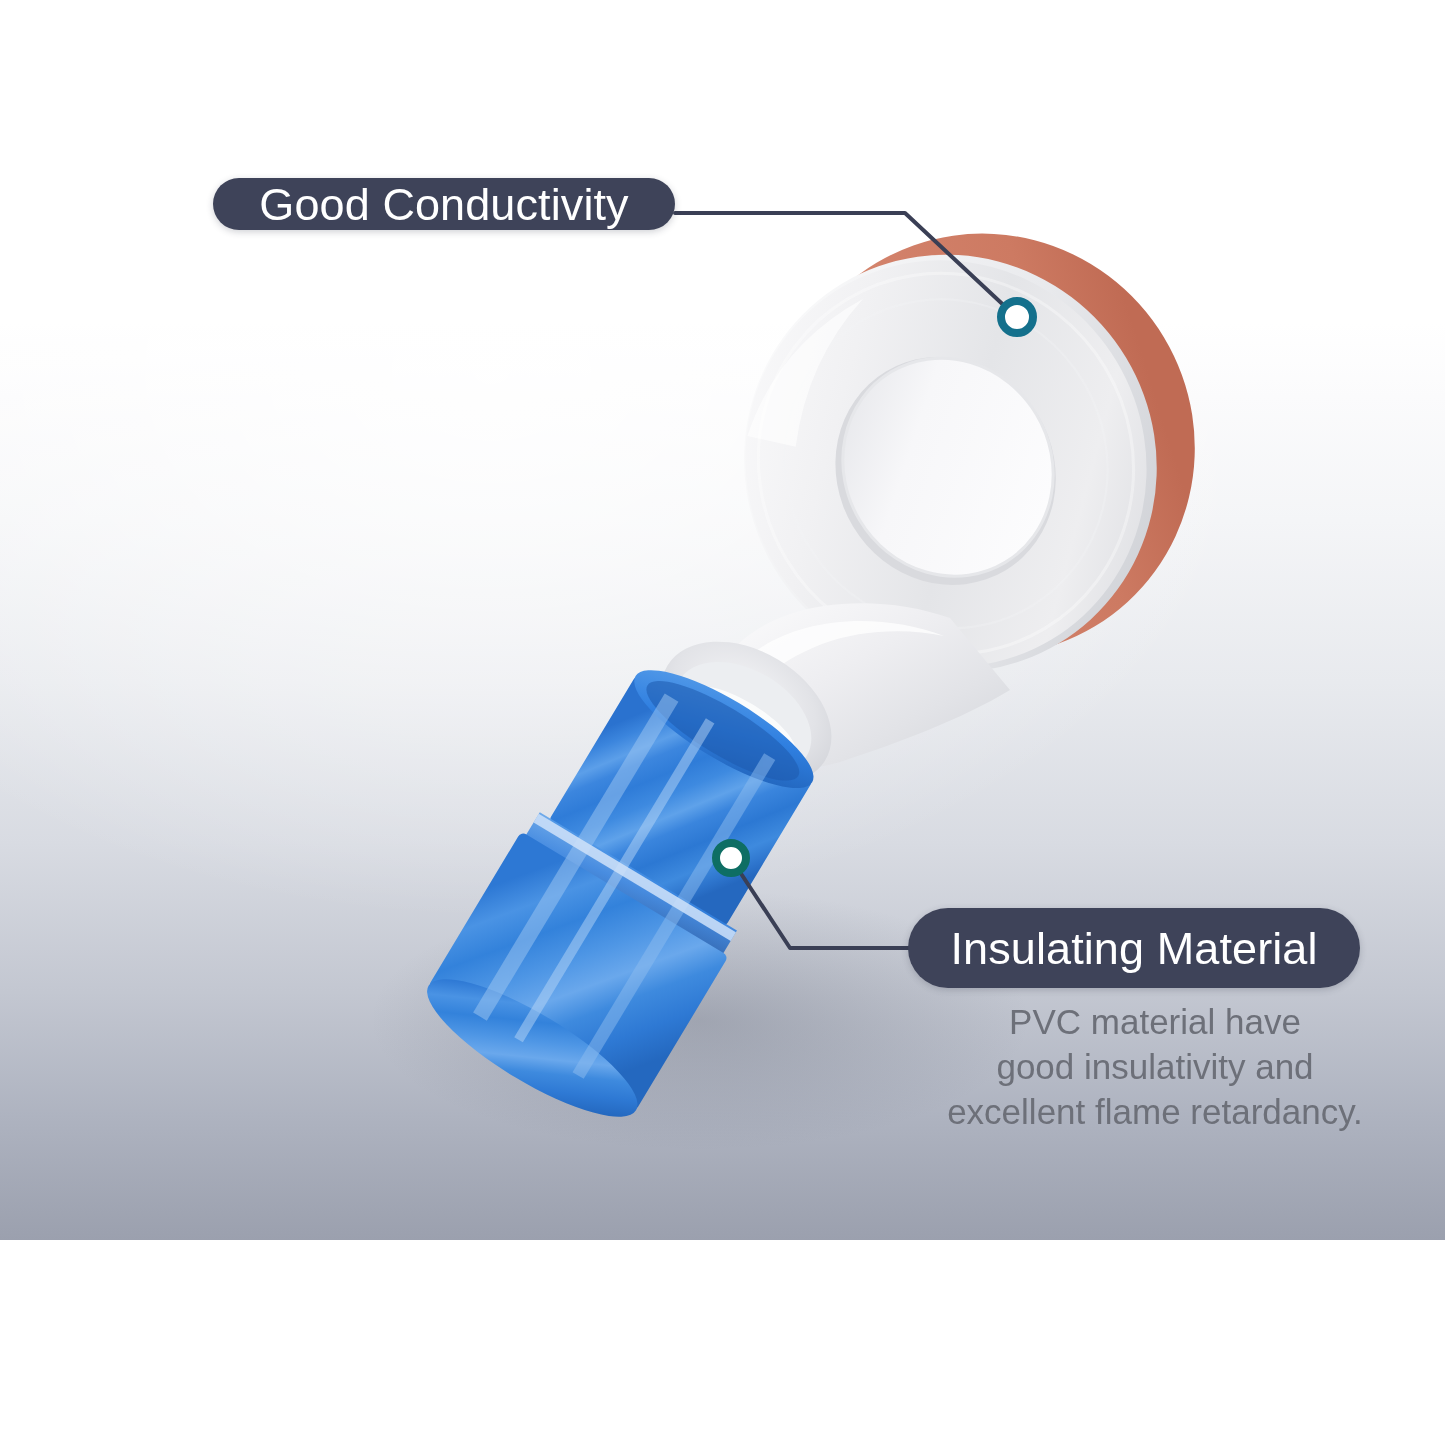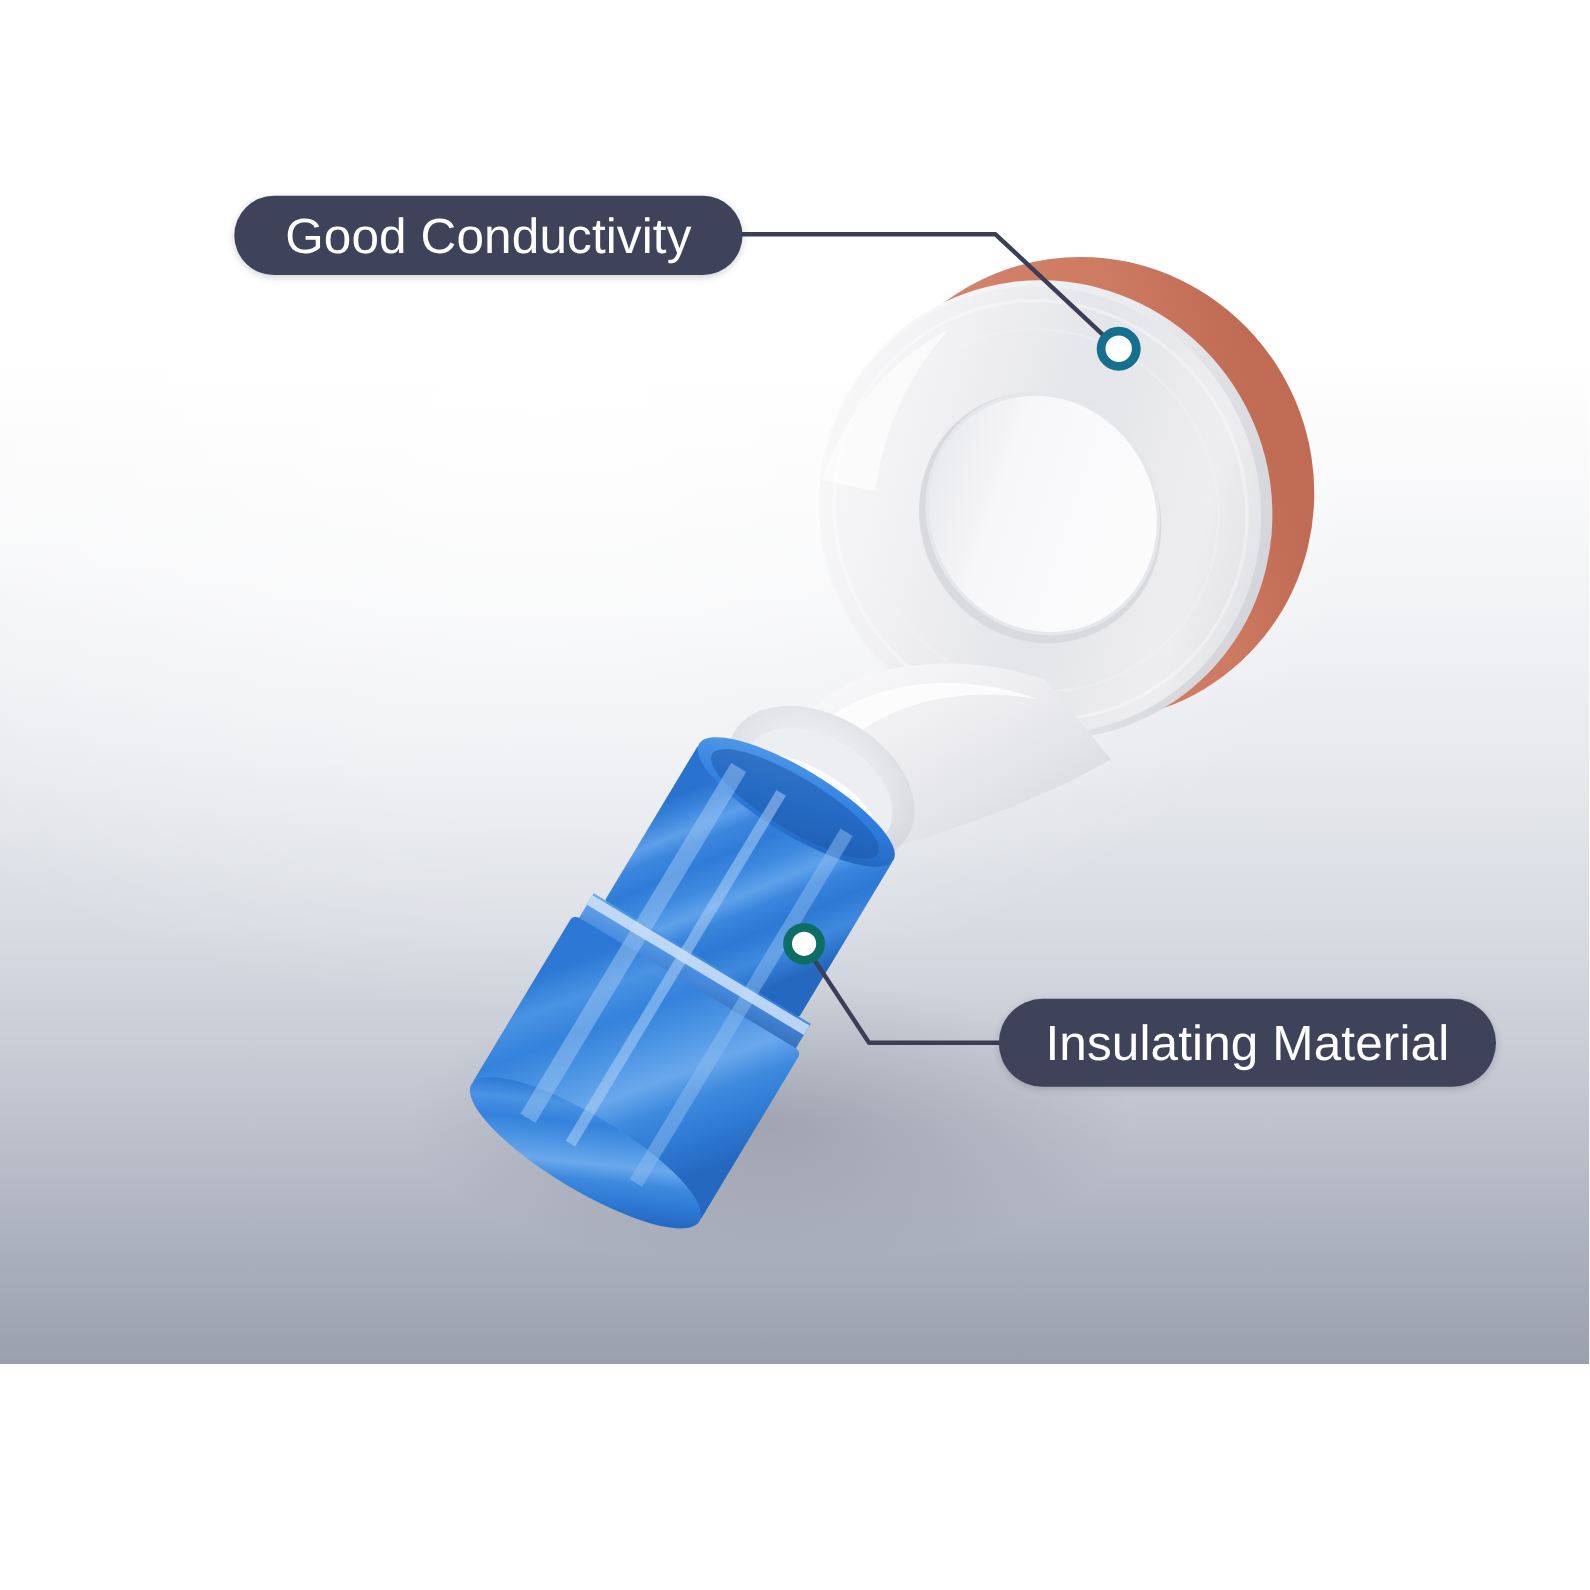--- a/index.html
+++ b/index.html
@@ -64,21 +64,21 @@
   .pill span {
     font-size: 45px;
     font-weight: 400;
     letter-spacing: 0.1px;
     line-height: 1;
     white-space: nowrap;
     color: #ffffff;
   }
   #pill-conductivity {
     left: 213px; top: 178px;
-    width: 462px; height: 72px; text-align: right;
+    width: 462px; height: 52px; text-align: right;
   }
   #pill-insulating {
     left: 908px; top: 908px;
     width: 452px; height: 80px; text-align: center;
   }
 
   
   #desc {
     position: absolute;
     left: 930px; top: 1000px;
@@ -276,15 +276,20 @@
   </svg>
 
   <div class="pill" id="pill-conductivity">
     <span>Good Conductivity</span>
   </div>
 
   <div class="pill" id="pill-insulating">
     <span>Insulating Material</span>
   </div>
 
+  <div id="desc">
+    <div>PVC material have</div>
+    <div>good insulativity and</div>
+    <div>excellent flame retardancy.</div>
+  </div>
 
 
 </div>
 
 </body></html>

